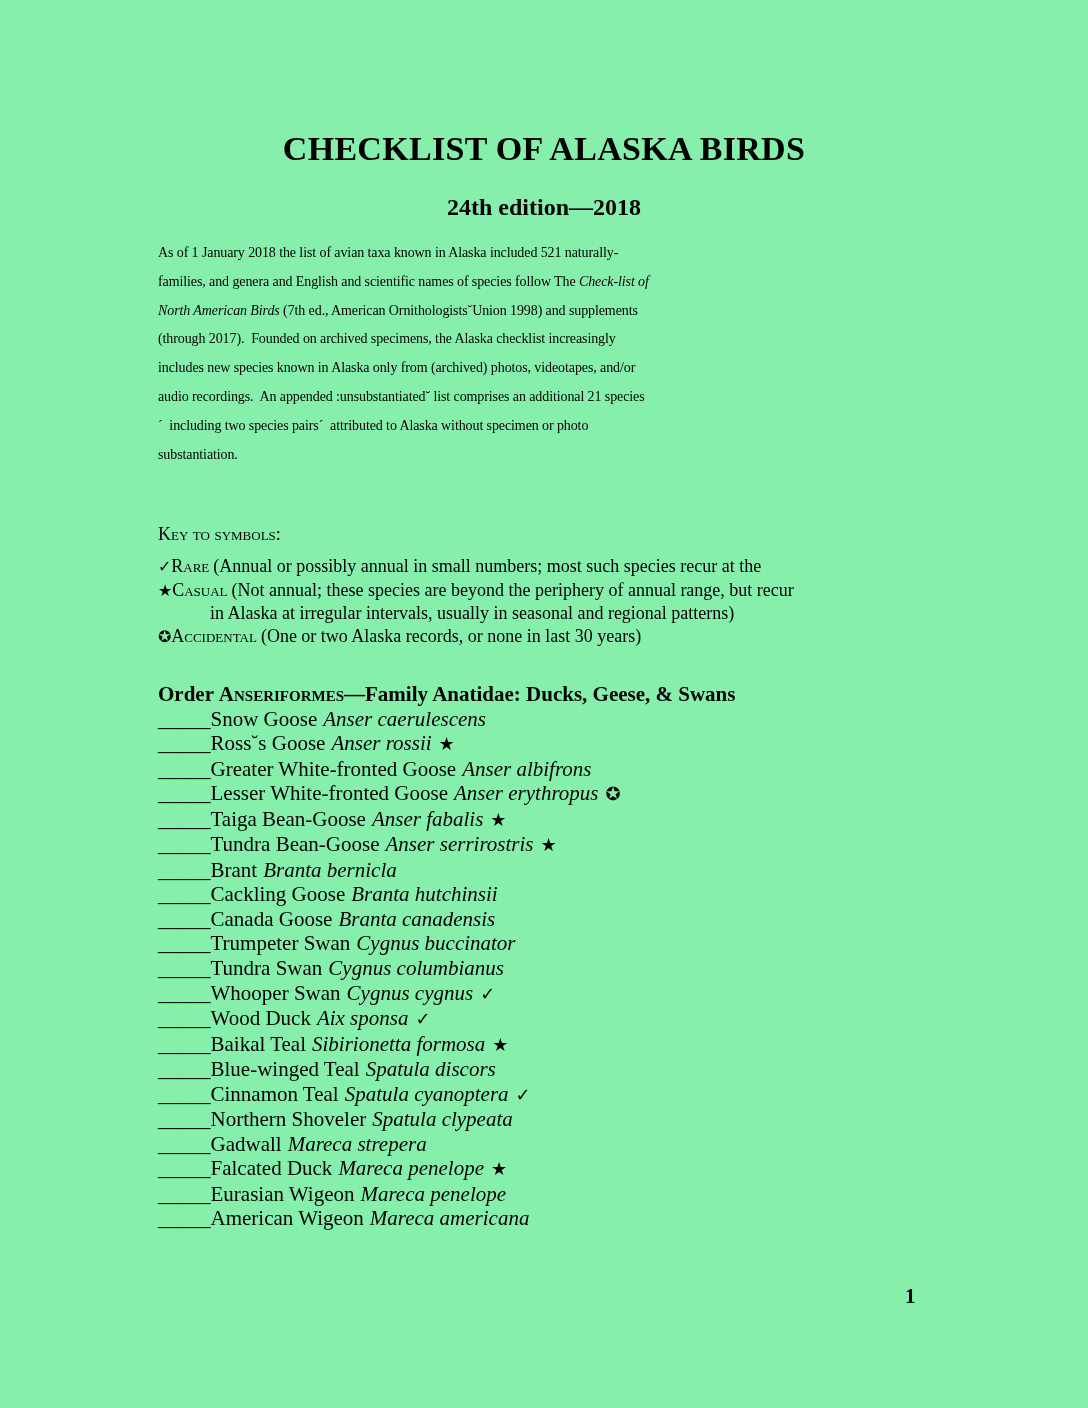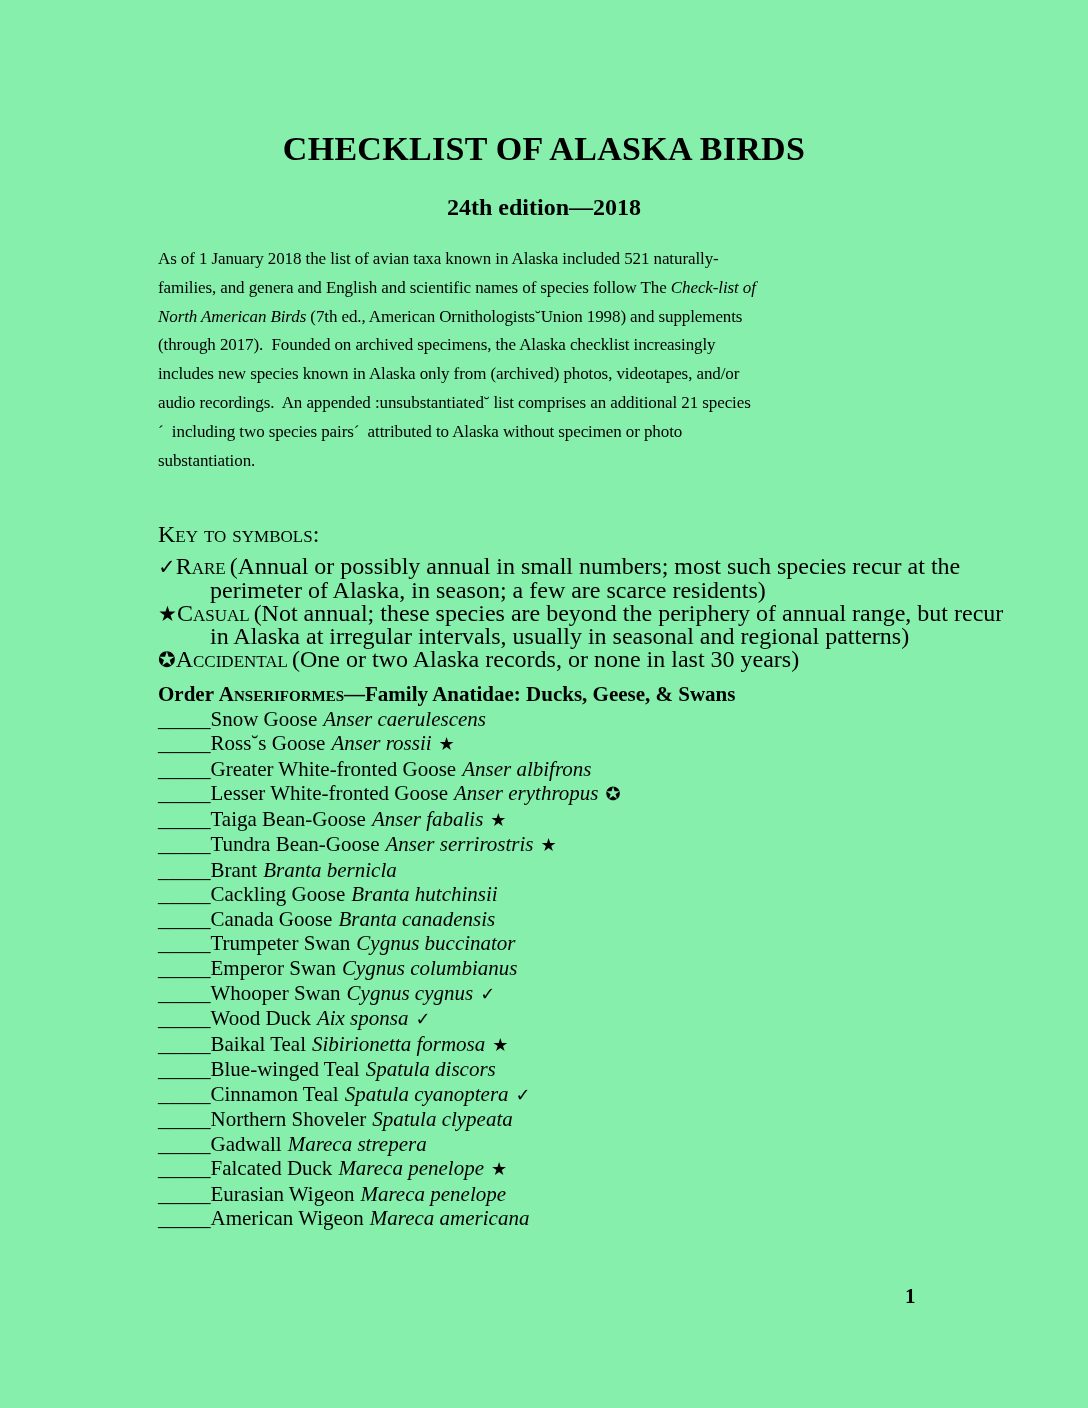--- a/index.html
+++ b/index.html
@@ -24,31 +24,31 @@
   .doc-subtitle {
     position: absolute;
     top: 194px; left: 0; width: 1088px;
     text-align: center;
     font-size: 24px;
     font-weight: bold;
     margin: 0;
   }
   .intro {
     position: absolute;
-    top: 245px; left: 158px;
-    font-size: 17px;
+    top: 239px; left: 158px;
+    font-size: 14px;
     line-height: 28.8px;
     letter-spacing: -0.1px;
   }
   .intro-line { white-space: pre; }
   .it { font-style: italic; }
   .key {
     position: absolute;
     top: 523px; left: 158px;
-    font-size: 24px;
+    font-size: 18px;
     line-height: 23.3px;
   }
   .key-head { margin-bottom: 9px; }
   .sc { font-variant: small-caps; }
   .key-line1 { white-space: pre; }
   .key-desc { margin-left: 4px; }
   .key-cont { padding-left: 52px; white-space: pre; }
   .key-cont:empty { display: none; }
   .sym {
     font-family: "DejaVu Sans", sans-serif;
@@ -102,21 +102,20 @@
 
       <div class="intro-line"><span>substantiation.</span><span class="it"></span><span></span></div>
 
   </div>
 
   <div class="key">
     <div class="key-head sc">Key to symbols:</div>
 
       <div class="key-item">
         <div class="key-line1"><span class="sym">✓</span><span class="sc">Rare</span><span class="key-desc">(Annual or possibly annual in small numbers; most such species recur at the</span></div>
-        <div class="key-cont">perimeter of Alaska, in season; a few are scarce residents)</div>
       </div>
 
       <div class="key-item">
         <div class="key-line1"><span class="sym">★</span><span class="sc">Casual</span><span class="key-desc">(Not annual; these species are beyond the periphery of annual range, but recur</span></div>
         <div class="key-cont">in Alaska at irregular intervals, usually in seasonal and regional patterns)</div>
       </div>
 
       <div class="key-item">
         <div class="key-line1"><span class="sym">✪</span><span class="sc">Accidental</span><span class="key-desc">(One or two Alaska records, or none in last 30 years)</span></div>
 
@@ -141,21 +140,21 @@
       <div class="row"><span class="blank">_____</span><span class="common">Tundra Bean-Goose</span><span class="sci">Anser serrirostris</span><span class="sym rowsym">★</span></div>
 
       <div class="row"><span class="blank">_____</span><span class="common">Brant</span><span class="sci">Branta bernicla</span></div>
 
       <div class="row"><span class="blank">_____</span><span class="common">Cackling Goose</span><span class="sci">Branta hutchinsii</span></div>
 
       <div class="row"><span class="blank">_____</span><span class="common">Canada Goose</span><span class="sci">Branta canadensis</span></div>
 
       <div class="row"><span class="blank">_____</span><span class="common">Trumpeter Swan</span><span class="sci">Cygnus buccinator</span></div>
 
-      <div class="row"><span class="blank">_____</span><span class="common">Emperor Swan</span><span class="sci">Cygnus columbianus</span></div>
+      <div class="row"><span class="blank">_____</span><span class="common">Tundra Swan</span><span class="sci">Cygnus columbianus</span></div>
 
       <div class="row"><span class="blank">_____</span><span class="common">Whooper Swan</span><span class="sci">Cygnus cygnus</span><span class="sym rowsym">✓</span></div>
 
       <div class="row"><span class="blank">_____</span><span class="common">Wood Duck</span><span class="sci">Aix sponsa</span><span class="sym rowsym">✓</span></div>
 
       <div class="row"><span class="blank">_____</span><span class="common">Baikal Teal</span><span class="sci">Sibirionetta formosa</span><span class="sym rowsym">★</span></div>
 
 
       <div class="row"><span class="blank">_____</span><span class="common">Blue-winged Teal</span><span class="sci">Spatula discors</span></div>
 

